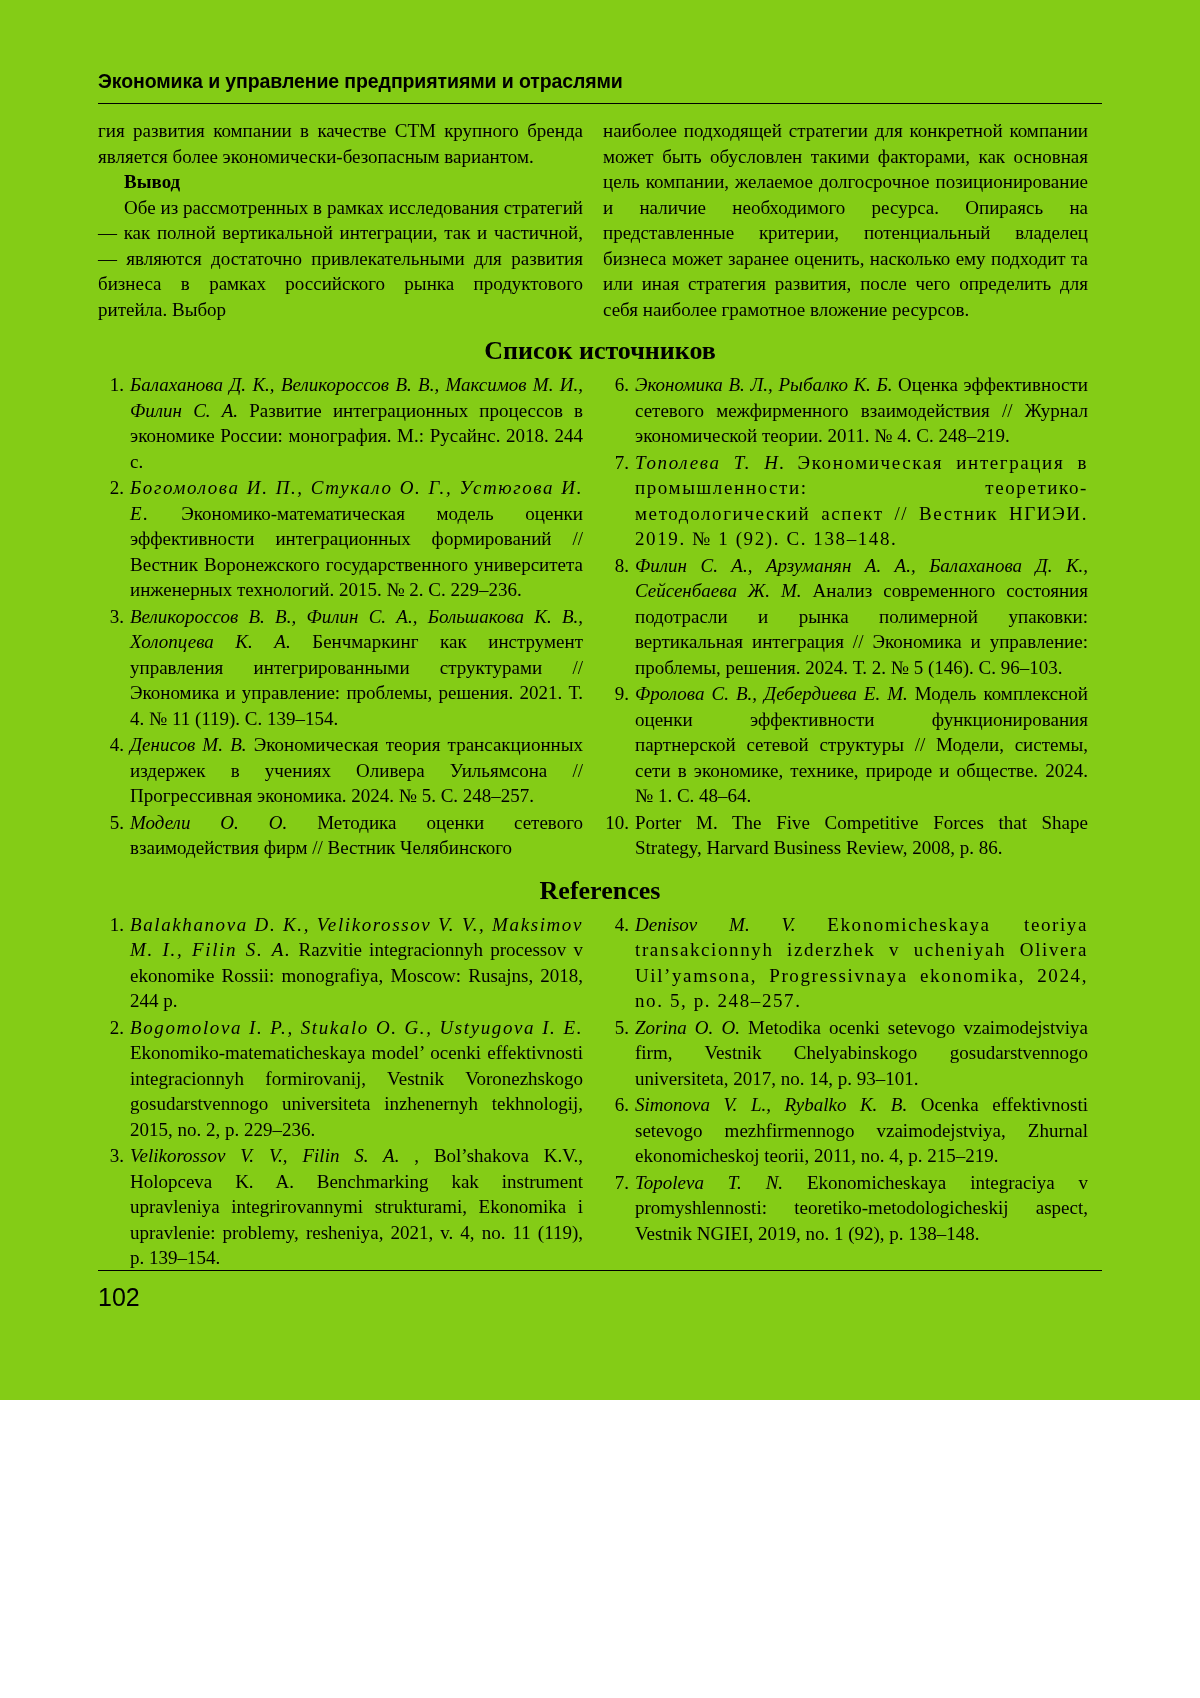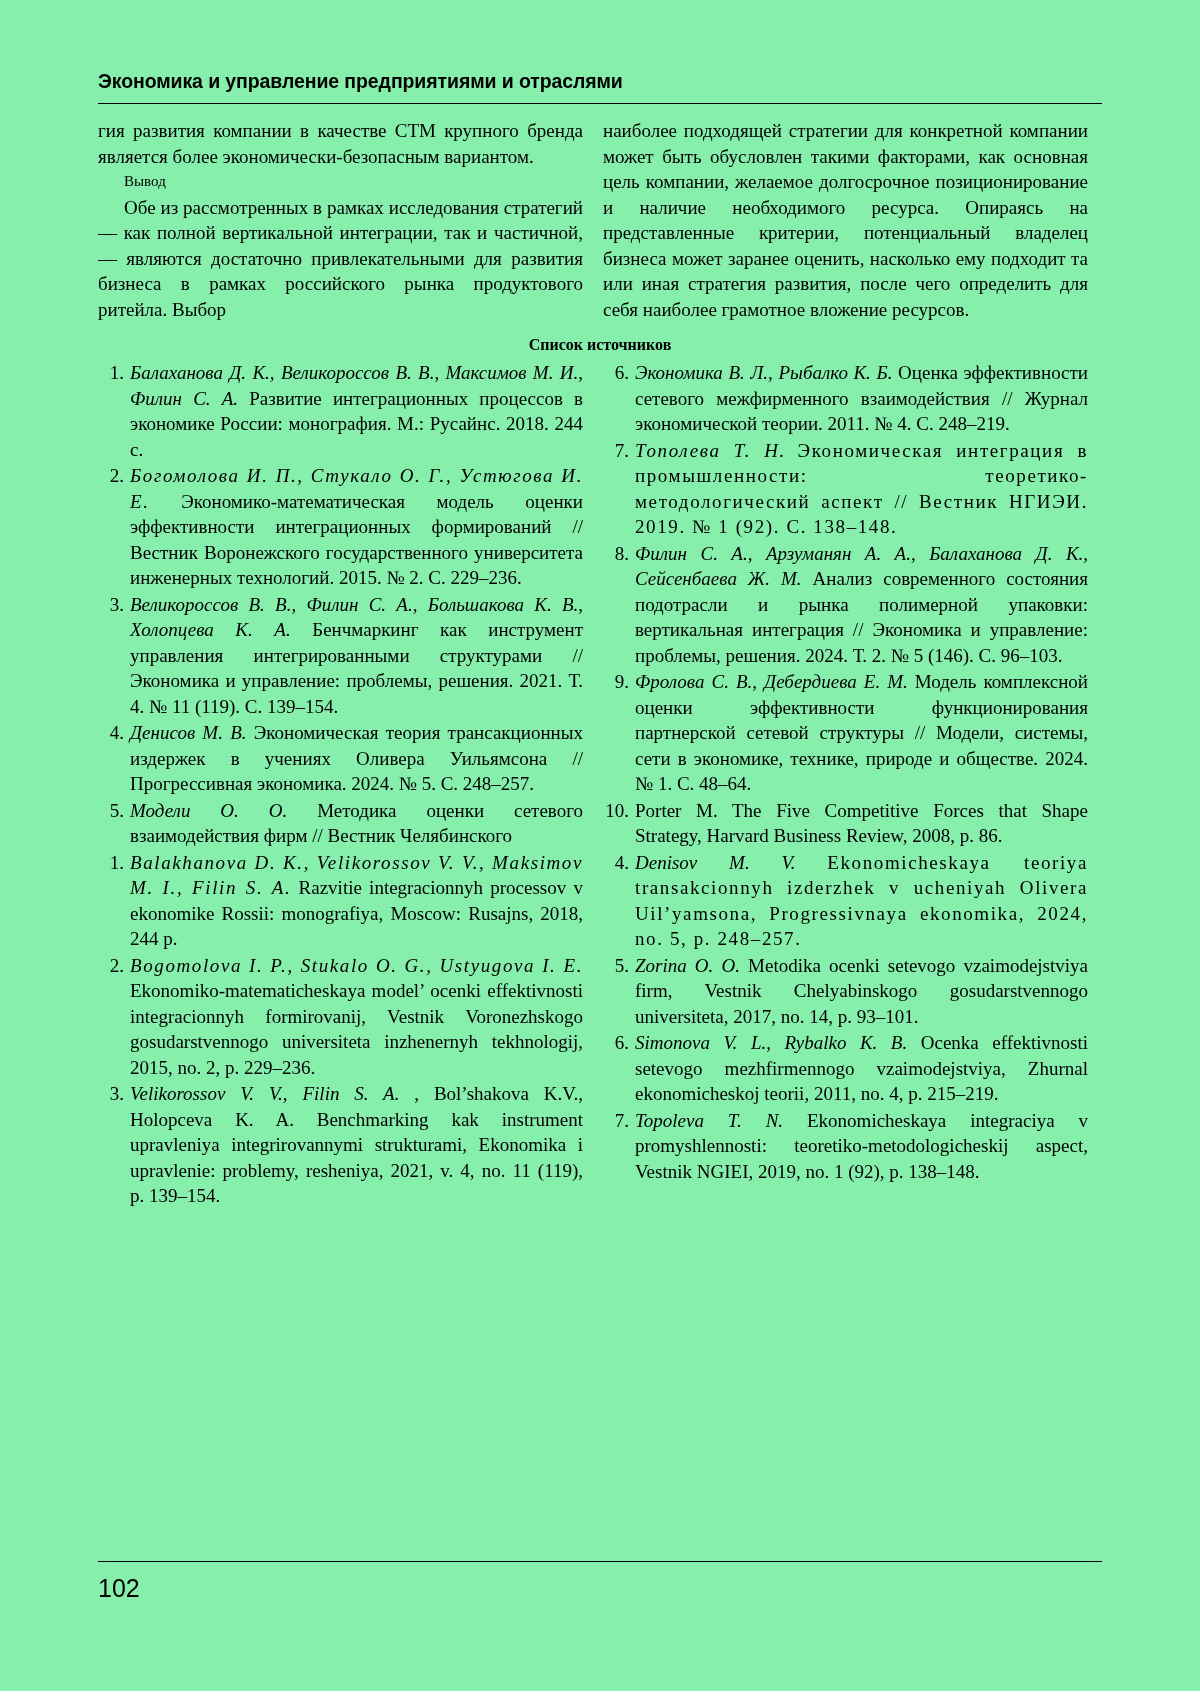--- a/index.html
+++ b/index.html
@@ -3,22 +3,22 @@
 <meta charset="utf-8">
 <style>
   html, body {
     margin: 0;
     padding: 0;
     background: #ffffff;
   }
   .page {
     position: relative;
     width: 1200px;
-    height: 1691px;
-    background: #86efac;
+    height: 1400px;
+    background: #84cc16;
     font-family: "Liberation Serif", serif;
     color: #000000;
     box-sizing: border-box;
     padding: 0;
     overflow: hidden;
   }
   .content {
     position: absolute;
     left: 98px;
     top: 70px;
@@ -48,29 +48,29 @@
     font-size: 19px;
     line-height: 25.5px;
     text-align: justify;
     margin: 0;
     hyphens: manual;
   }
   .indent {
     text-indent: 26px;
   }
   .sub-head {
-    font-weight: normal;
+    font-weight: bold;
     text-indent: 26px;
-    font-size: 15px;
+    font-size: 19px;
     line-height: 25.5px;
   }
   .section-title {
     text-align: center;
     font-weight: bold;
-    font-size: 16px;
+    font-size: 26px;
     margin: 14px 0 6px 0;
   }
   .section-title.en {
     font-family: "Liberation Serif", serif;
   }
   ol.refs {
     margin: 0;
     padding: 0;
     list-style: none;
   }
@@ -201,20 +201,21 @@
             <span>Модель комплексной оценки эффективности функционирования партнерской сетевой структуры // Модели, системы, сети в экономике, технике, природе и обществе. 2024. № 1. С. 48–64.</span>
           </li>
           <li>
             <span class="num wide">10.</span>
             <span>Porter M. The Five Competitive Forces that Shape Strategy, Harvard Business Review, 2008, p. 86.</span>
           </li>
         </ol>
       </div>
     </div>
 
+    <div class="section-title en">References</div>
 
     <div class="cols">
       <div class="col">
         <ol class="refs">
           <li>
             <span class="num">1.</span>
             <span class="it sp">Balakhanova D. K., Velikorossov V. V., Maksimov M. I., Filin S. A.</span>
             <span>Razvitie integracionnyh processov v ekonomike Rossii: monografiya, Moscow: Rusajns, 2018, 244 p.</span>
           </li>
           <li>

